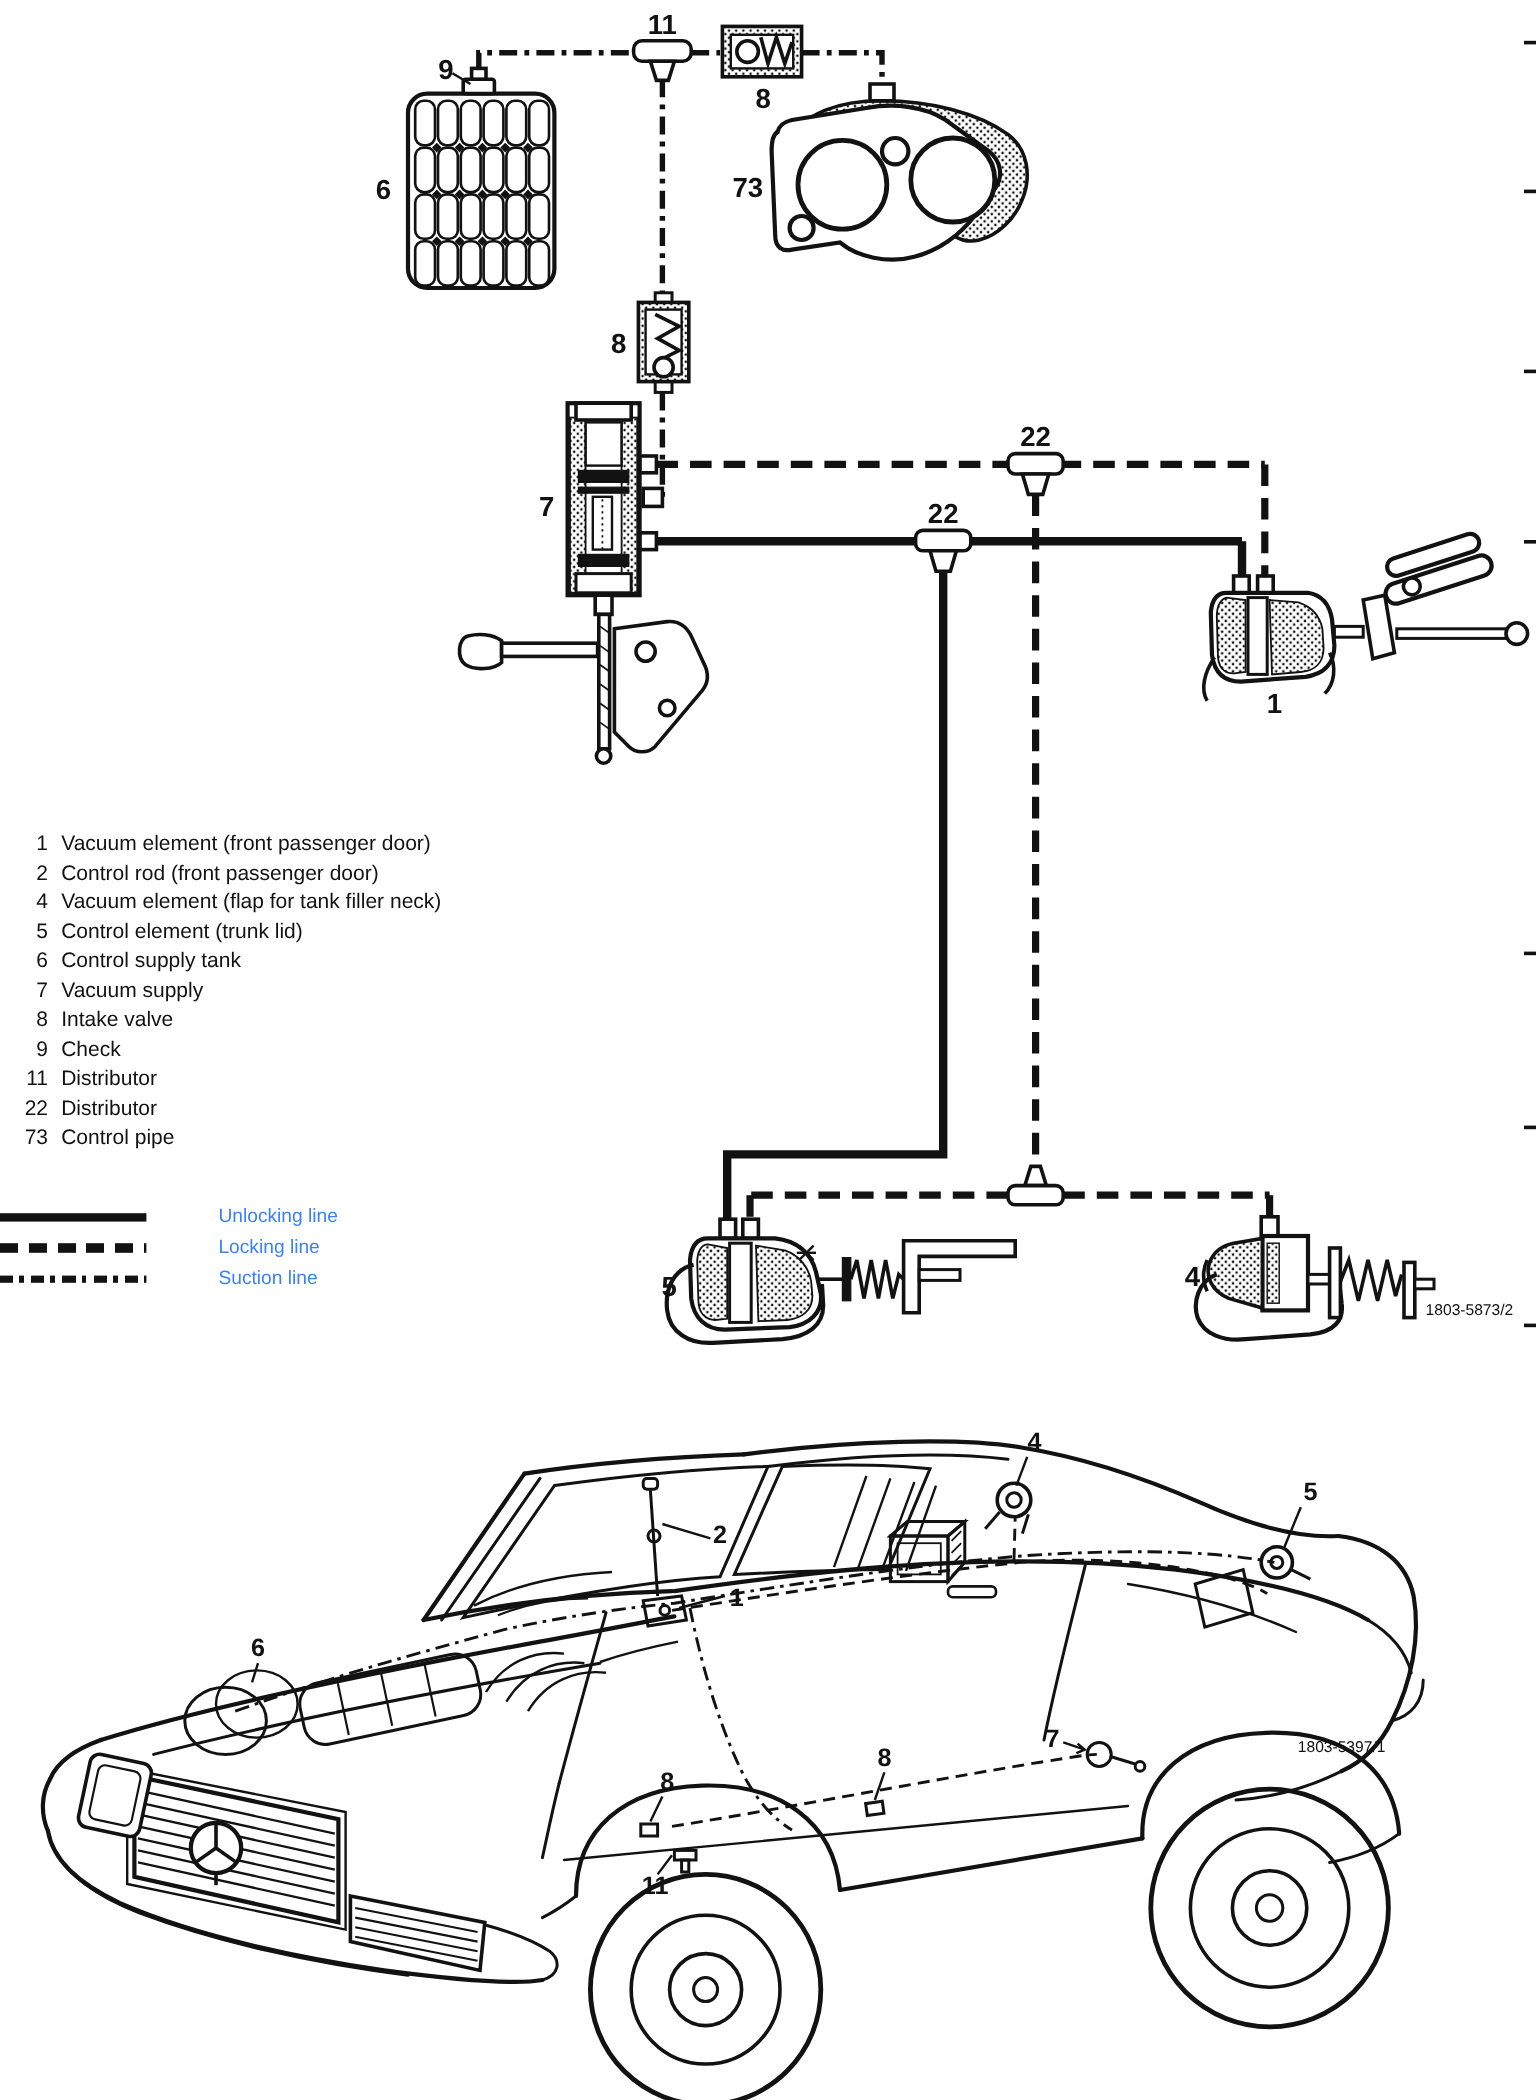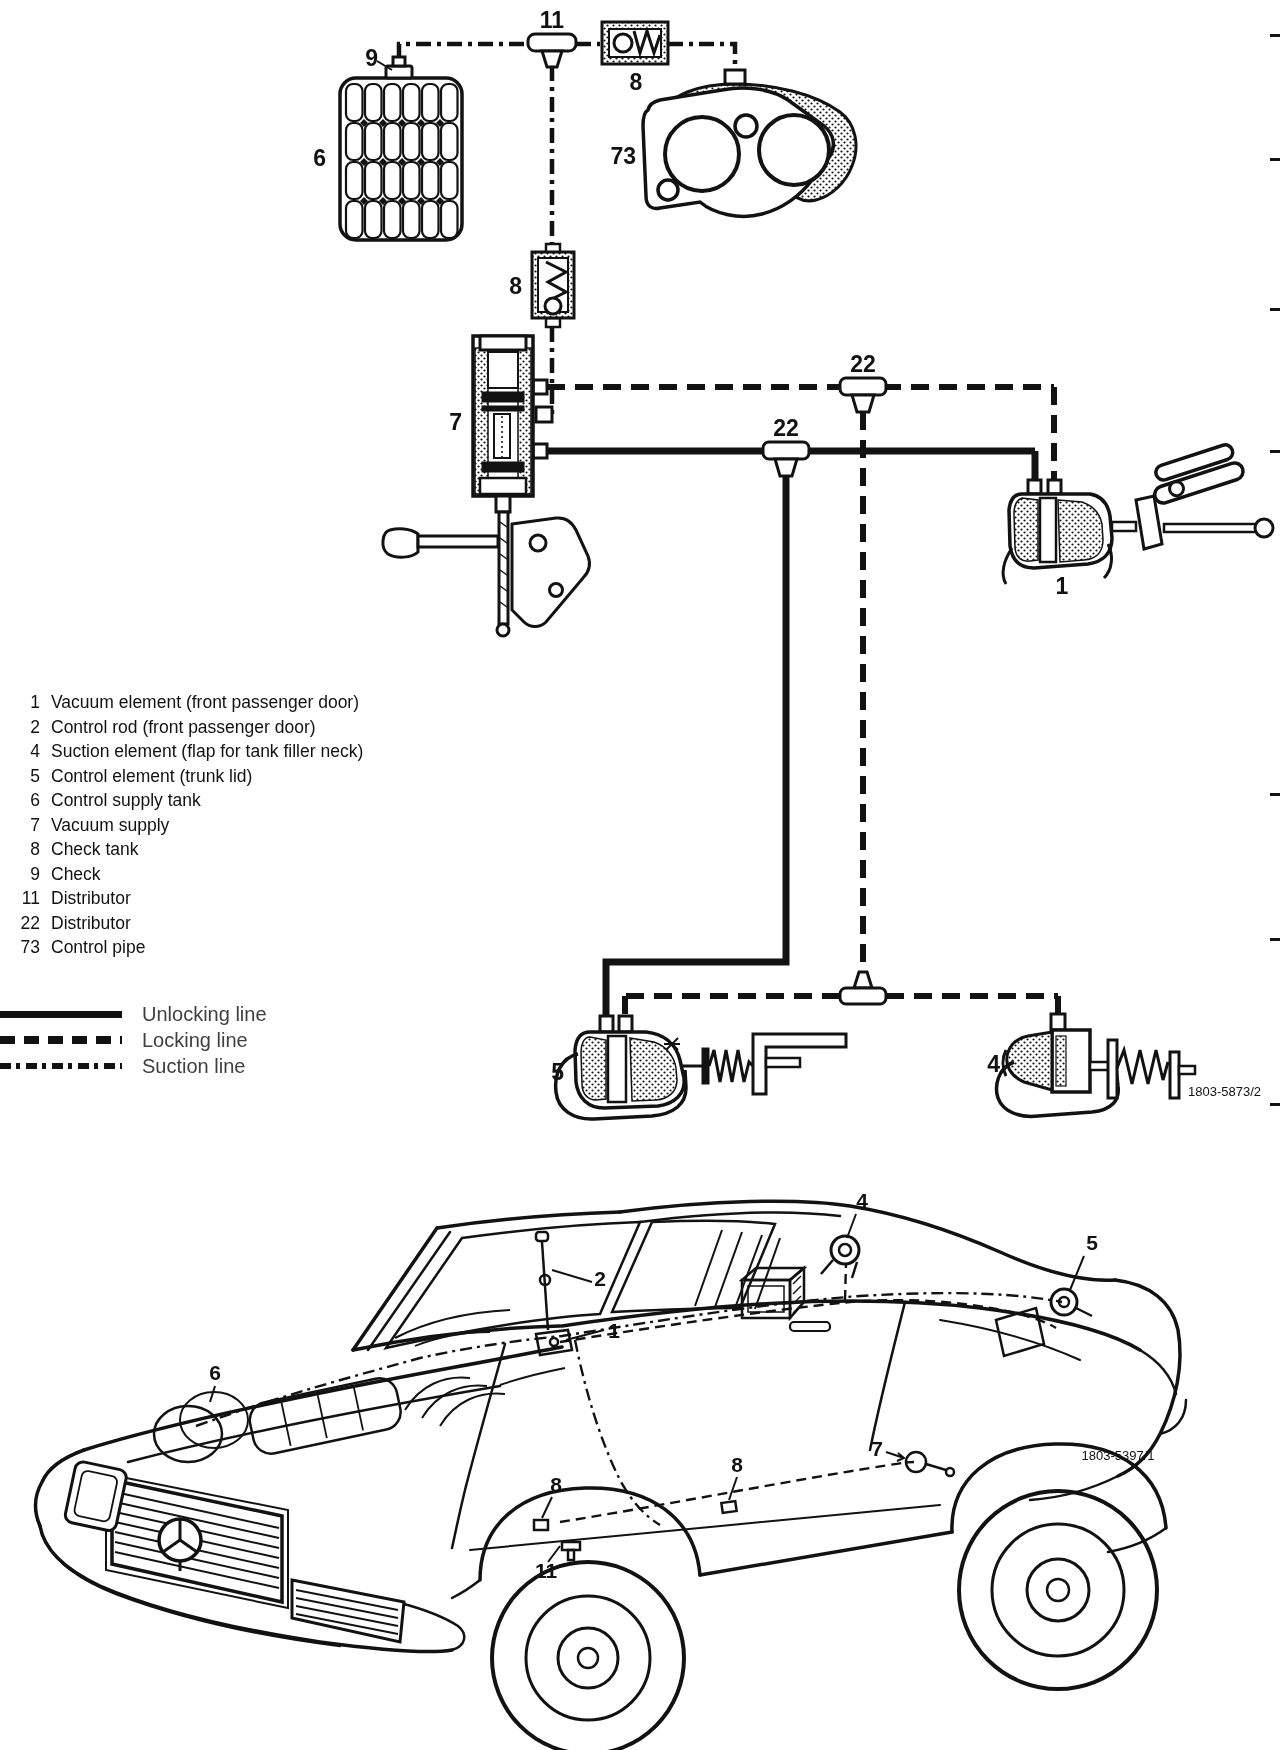--- a/index.html
+++ b/index.html
@@ -10,21 +10,21 @@
   #car-svg{top:1150px;}
   .parts-list{position:absolute;left:14px;top:690px;width:440px;}
   .parts-row{display:flex;line-height:24.5px;font-size:17.5px;color:#121212;}
   .parts-row .num{width:26px;text-align:right;margin-right:11px;flex:none;}
   .line-legend{position:absolute;left:0;top:1001px;width:300px;}
   .legend-row{display:flex;align-items:center;height:26px;}
   .legend-sample{width:122px;flex:none;margin-right:20px;}
   .legend-sample.solid{height:7px;background:#121212;}
   .legend-sample.dashed{height:8px;background:repeating-linear-gradient(90deg,#121212 0 15px,transparent 15px 24px);}
   .legend-sample.dashdot{height:6px;background:repeating-linear-gradient(90deg,#121212 0 11px,transparent 11px 16px,#121212 16px 20px,transparent 20px 26px);}
-  .legend-label{font-size:20px;color:#404040;}
+  .legend-label{font-size:16px;color:#3b82f6;margin-left:40px;}
   text{font-family:"Liberation Sans","DejaVu Sans",sans-serif;fill:#121212;}
   .callout{font-size:23px;font-weight:bold;}
   .callout-car{font-size:21px;font-weight:bold;}
   .figref{font-size:13px;font-weight:normal;}
 </style>
 </head>
 <body>
 
 <div class="page">
 
@@ -279,37 +279,37 @@
   <div class="parts-row">
         <span class="num">1</span>
         <span>Vacuum element (front passenger door)</span>
       </div>
   <div class="parts-row">
         <span class="num">2</span>
         <span>Control rod (front passenger door)</span>
       </div>
   <div class="parts-row">
         <span class="num">4</span>
-        <span>Suction element (flap for tank filler neck)</span>
+        <span>Vacuum element (flap for tank filler neck)</span>
       </div>
   <div class="parts-row">
         <span class="num">5</span>
         <span>Control element (trunk lid)</span>
       </div>
   <div class="parts-row">
         <span class="num">6</span>
         <span>Control supply tank</span>
       </div>
   <div class="parts-row">
         <span class="num">7</span>
         <span>Vacuum supply</span>
       </div>
   <div class="parts-row">
         <span class="num">8</span>
-        <span>Check tank</span>
+        <span>Intake valve</span>
       </div>
   <div class="parts-row">
         <span class="num">9</span>
         <span>Check</span>
       </div>
   <div class="parts-row">
         <span class="num">11</span>
         <span>Distributor</span>
       </div>
   <div class="parts-row">

